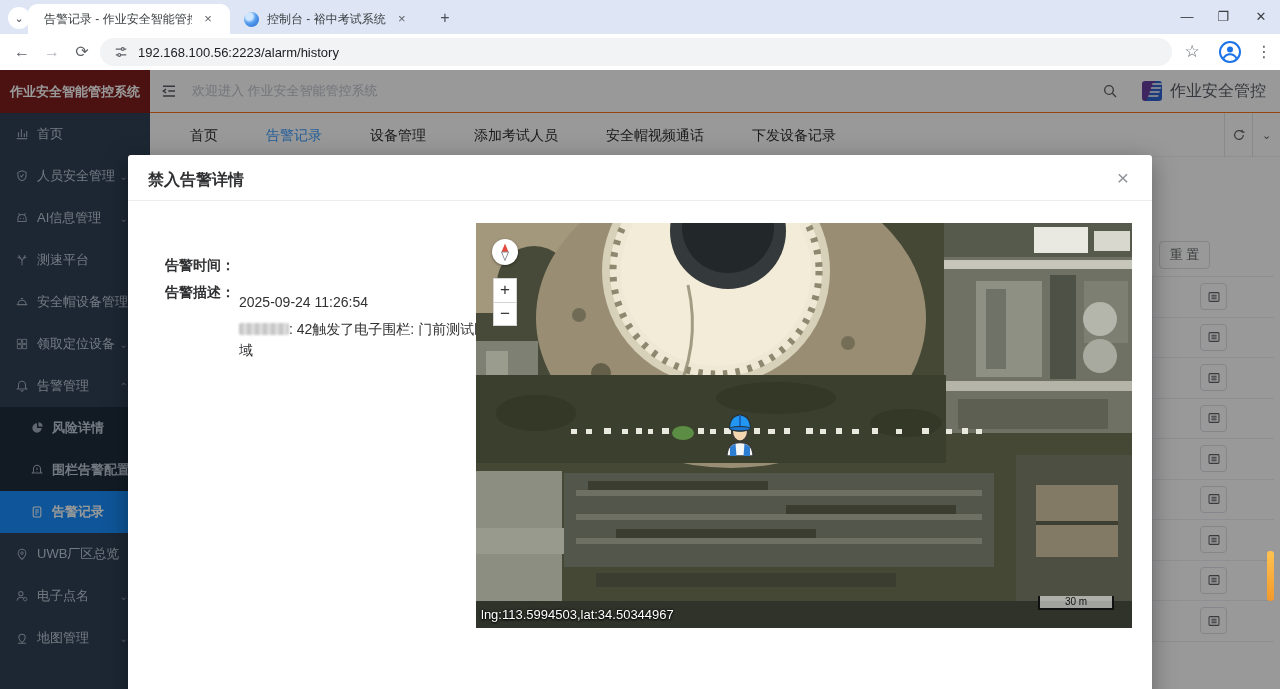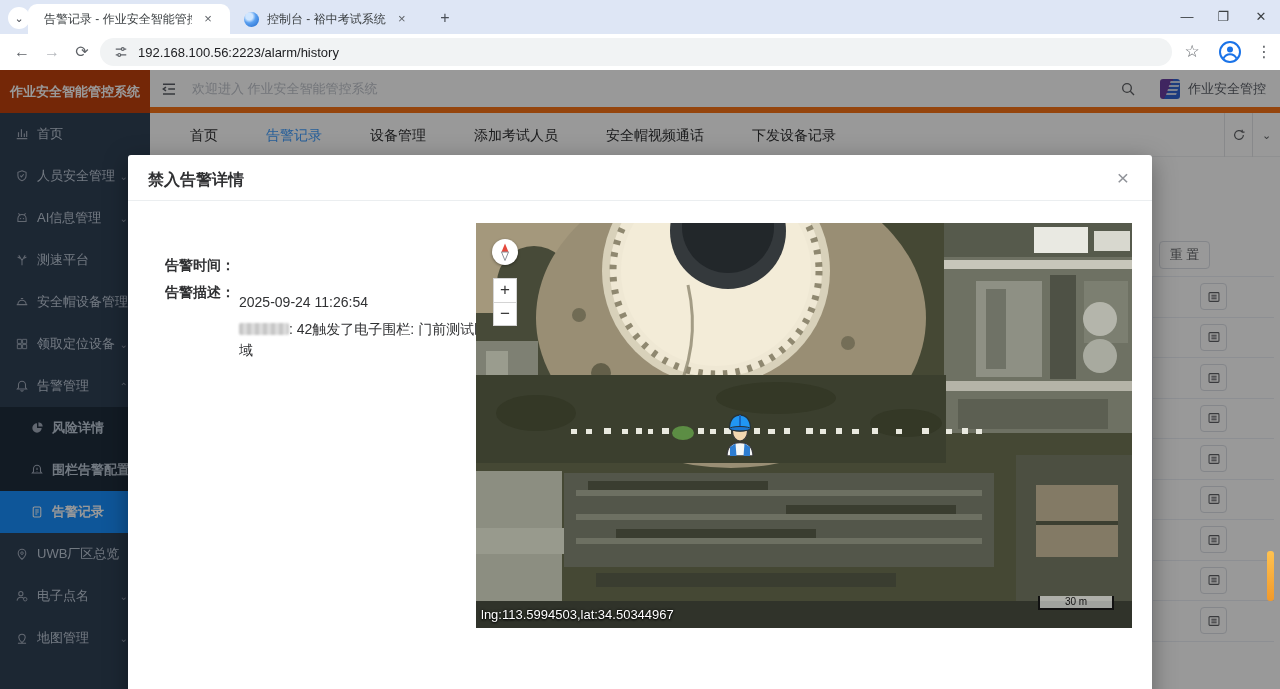--- a/index.html
+++ b/index.html
@@ -24,41 +24,41 @@
   .navbtn { position:absolute; top:4px; width:28px; height:28px; border-radius:50%; text-align:center; line-height:28px; font-size:16px; color:#5f6368; }
   #omnibox { position:absolute; left:100px; top:4px; width:1072px; height:28px; border-radius:14px; background:#f1f3f4; display:flex; align-items:center; padding:0 14px; }
   #omnibox .url { font-size:13px; color:#202124; margin-left:10px; }
   .tune-icon { width:14px; height:14px; }
 
   
   #app { position:absolute; left:0; top:70px; width:1280px; height:619px; background:#fff; }
 
   
   #sidebar { position:absolute; left:0; top:0; width:150px; height:619px; background:#304156; }
-  #sb-title { height:43px; background:#c2410c; color:#fff; font-size:13px; font-weight:bold;
+  #sb-title { height:43px; background:#7f1d1d; color:#fff; font-size:13px; font-weight:bold;
     display:flex; align-items:center; justify-content:center; white-space:nowrap; }
   .sb-item { height:42px; display:flex; align-items:center; padding-left:15px; color:#bfcbd9; font-size:13px; position:relative; cursor:pointer; }
   .sb-item .ico { width:14px; height:14px; margin-right:8px; color:#a3aeBD; color:#a3aebd; flex:0 0 14px; }
   .sb-item .chev { position:absolute; right:22px; font-size:10px; color:#8b97a7; }
   #sb-sub { background:#1f2d3d;font-weight:bold; }
   #sb-sub .sb-item { padding-left:30px; }
   .sb-item.active { background:#1890ff; color:#fff; }
   .sb-item.active .ico { color:#fff; }
 
   
-  #appheader { position:absolute; left:150px; top:0; width:1130px; height:43px; background:#fff; border-bottom:6px solid #f97316; display:flex; align-items:center; }
+  #appheader { position:absolute; left:150px; top:0; width:1130px; height:43px; background:#fff; border-bottom:1px solid #f97316; display:flex; align-items:center; }
   .fold { width:18px; height:18px; margin-left:10px; color:#5a5e66; }
   .welcome { margin-left:14px; font-size:13px; color:#c0c4cc; }
   .hdr-right { margin-left:auto; display:flex; align-items:center; }
   .search-ic { width:16px; height:16px; color:#606266; }
   .user-logo { width:20px; height:20px; border-radius:3px; margin:0 8px 0 24px;
     background:linear-gradient(115deg,#6a3fa0 0 46%,#2f63d2 46% 100%); position:relative; overflow:hidden; }
   .user-logo:after { content:""; position:absolute; left:8px; top:2px; width:10px; height:16px;
     background:repeating-linear-gradient(180deg,#cdd6ef 0 2px,transparent 2px 4px); transform:skewX(-18deg); }
-  .username { font-size:13px; color:#5a5e66; margin-right:14px; white-space:nowrap; }
+  .username { font-size:16px; color:#5a5e66; margin-right:14px; white-space:nowrap; }
 
   
   #navtabs { position:absolute; left:150px; top:43px; width:1130px; height:44px; background:#fff; border-bottom:1px solid #eef0f2; display:flex; align-items:center; }
   .ntab { font-size:14px; color:#303133; margin-left:48px; height:44px; line-height:44px; cursor:pointer; white-space:nowrap; }
   .ntab:first-child { margin-left:40px; }
   .ntab.active { color:#409eff; border-bottom:2px solid #409eff; }
   .ntab-ctl { position:absolute; top:0; height:44px; width:28px; border-left:1px solid #e3e5e8; display:flex; align-items:center; justify-content:center; color:#606266; }
 
   
   #content { position:absolute; left:150px; top:87px; width:1130px; height:532px; background:#fff; }

